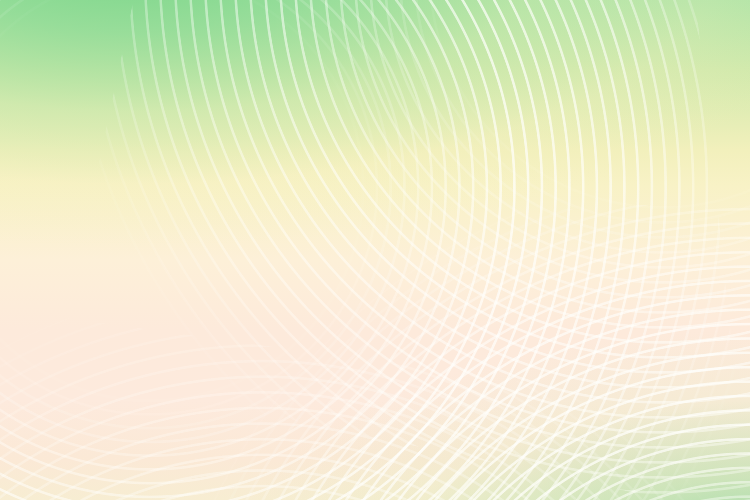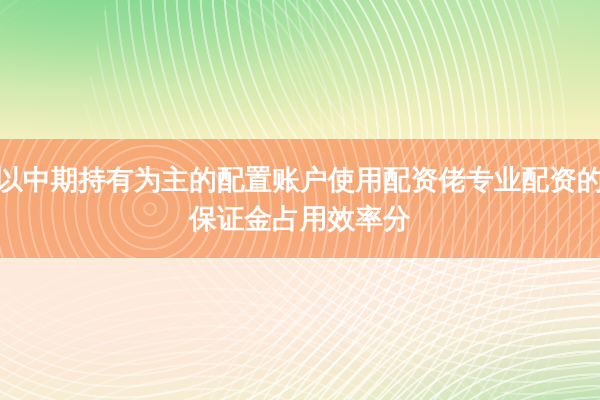--- a/index.html
+++ b/index.html
@@ -203,23 +203,14 @@
 
 <div id="banner">
 
   <div class="bg-base"></div>
 
   <div class="arcs arcs-tl"></div>
   <div class="arcs arcs-top"></div>
   <div class="arcs arcs-br"></div>
   <div class="arcs arcs-bl"></div>
 
-  <div class="band">
-    <div class="band-arcs"></div>
-    <div class="band-arcs-r"></div>
-
-    <div class="headline">
-      <div class="headline-line l1">以中期持有为主的配置账户使用配资佬专业配资的</div>
-      <div class="headline-line l2">保证金占用效率分</div>
-    </div>
-  </div>
 
 </div>
 
 </body></html>

